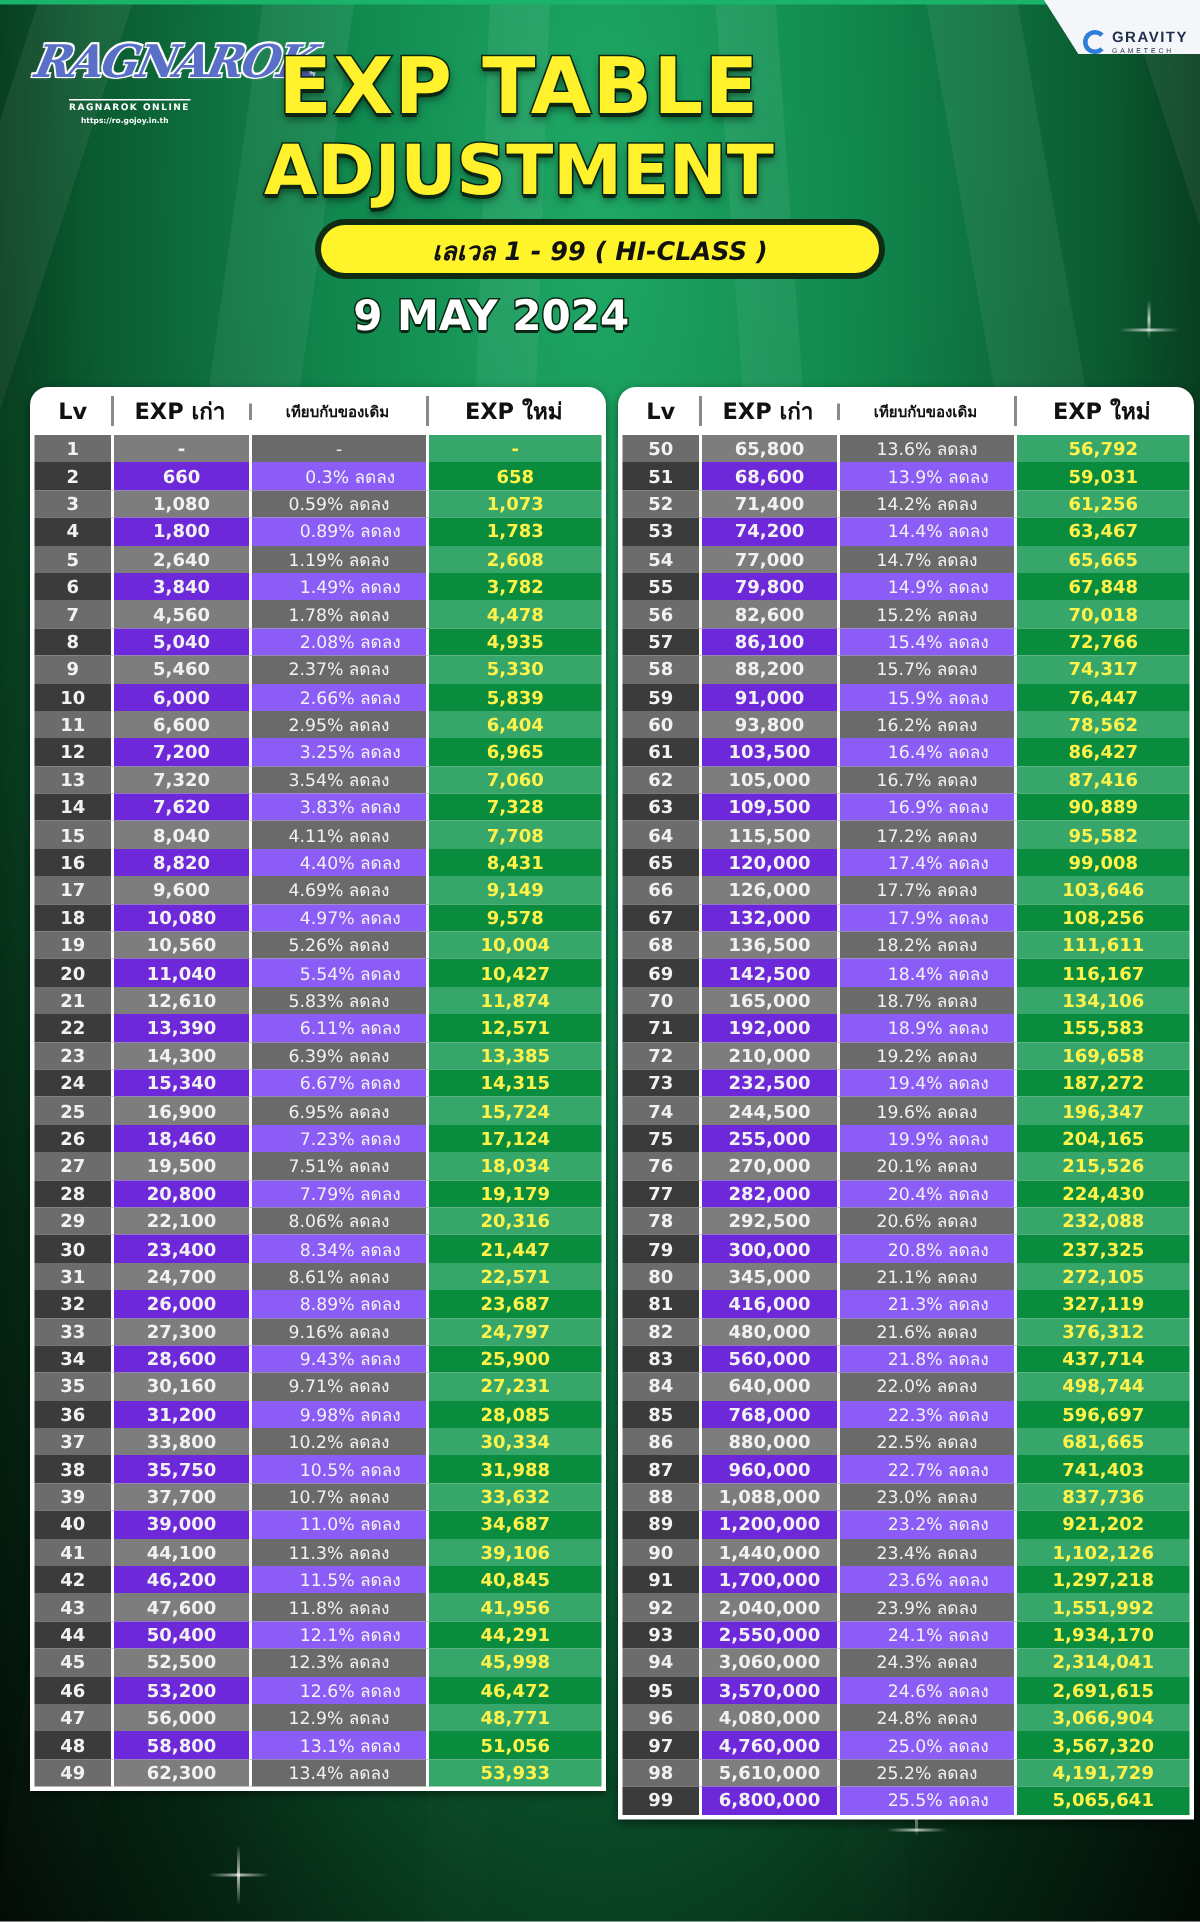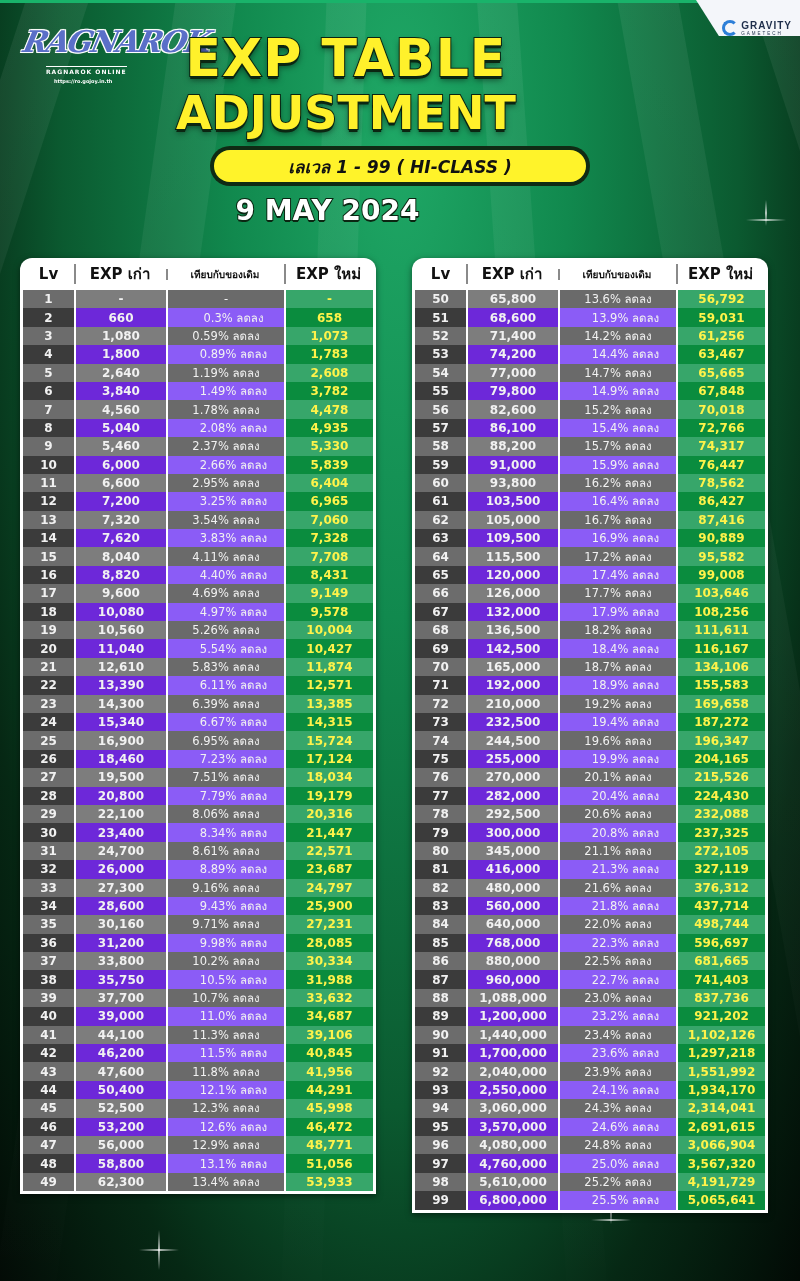--- a/index.html
+++ b/index.html
@@ -78,21 +78,21 @@
   }
   .date {
     position:absolute; left:0; top:194px; width:655px; text-align:center;
     font-family:"DejaVu Sans", sans-serif; font-weight:bold; font-size:28px; color:#fff;
     -webkit-text-stroke: 2px #0b2612; paint-order: stroke fill;
     text-shadow: 0 2px 0 #0b2612;
   }
 
   
   .tbl {
-    position:absolute; width:356px;
+    position:absolute; width:384px;
     background:#fff; border-radius:12px 12px 0 0;
     padding: 0 3px 3px 3px;
     box-shadow: 0 2px 6px rgba(0,0,0,0.5);
   }
   .tbl.left { left:20px; top:258px; }
   .tbl.right { left:412px; top:258px; }
   .thead {
     display:grid; grid-template-columns: 51px 92px 118px 1fr;
     height:32px; align-items:center;
   }

